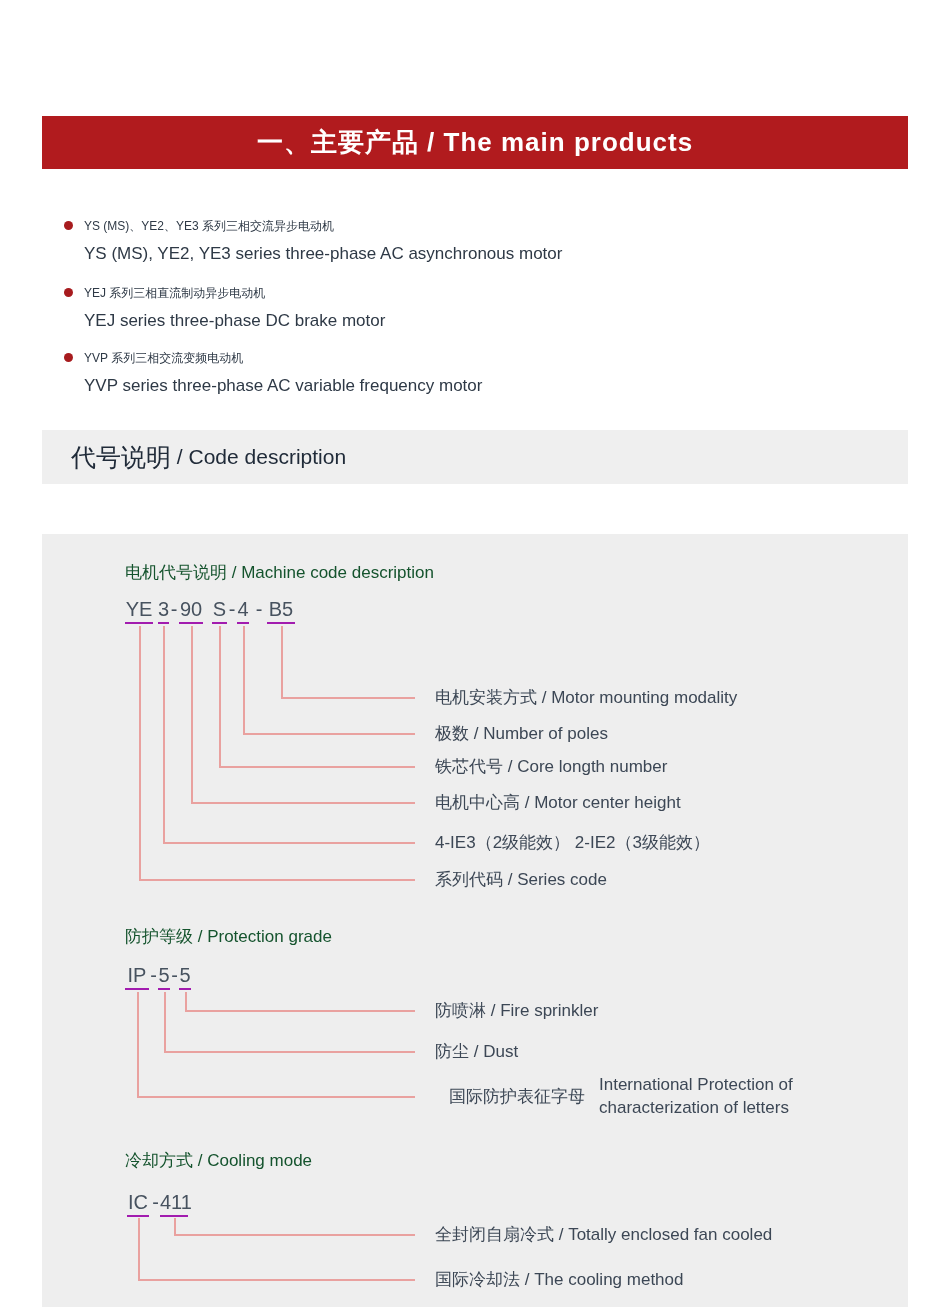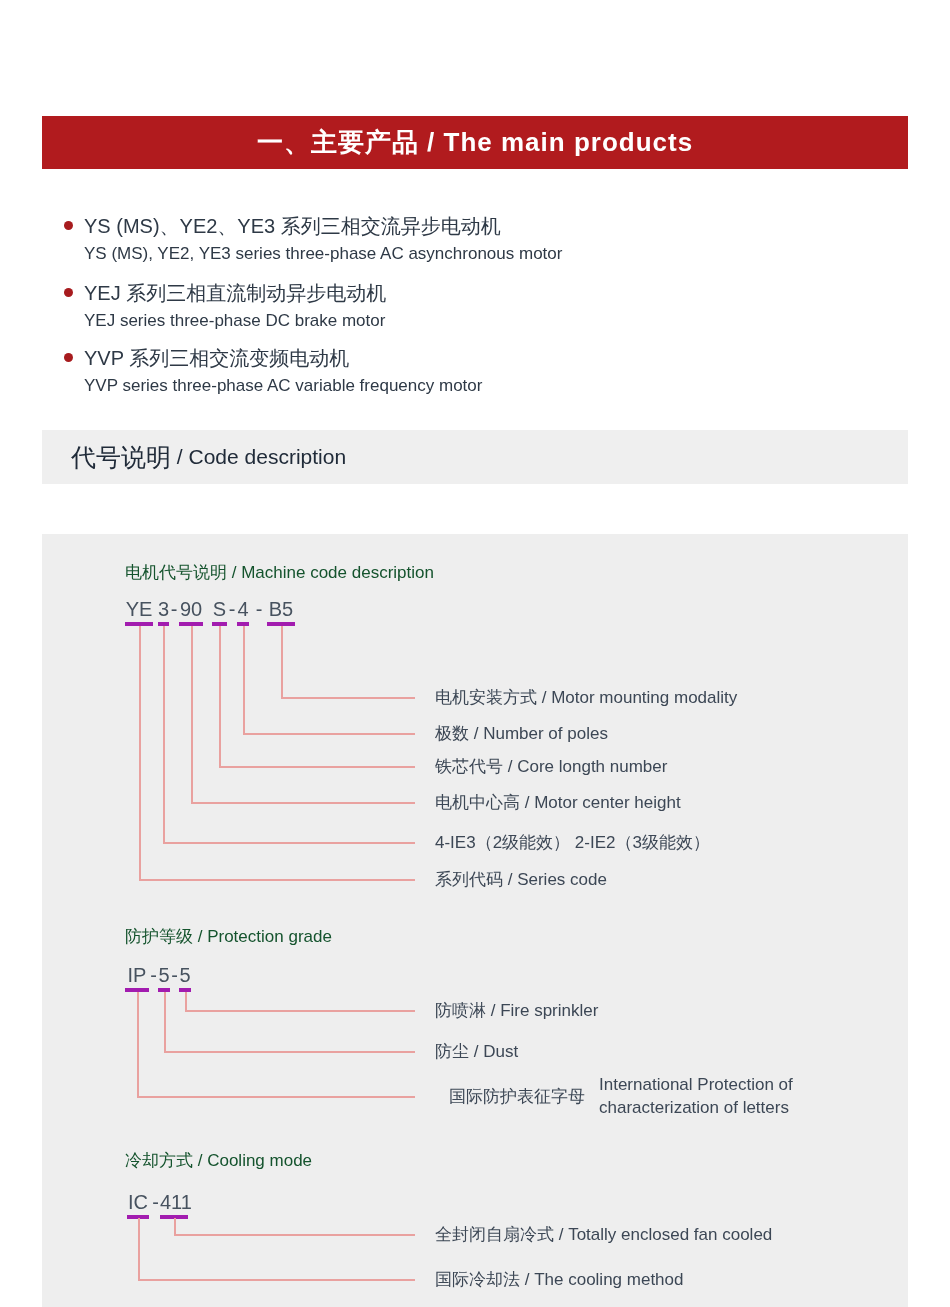--- a/index.html
+++ b/index.html
@@ -7,36 +7,36 @@
         font-family:"Liberation Sans","DejaVu Sans",sans-serif;margin-top:47px;}
 
   
   .banner{position:absolute;left:42px;top:69px;width:866px;height:53px;background:#b11b1e;
           display:flex;align-items:center;justify-content:center;}
   .banner span{color:#ffffff;font-size:26px;font-weight:bold;letter-spacing:1px;}
 
   
   .product{position:absolute;left:64px;display:flex;gap:11px;}
   .product .dot{width:9px;height:9px;border-radius:50%;background:#a71b1e;margin-top:8px;flex:0 0 auto;}
-  .product .zh{font-size:20px;color:#2e3946;line-height:27px;}
+  .product .zh{font-size:12px;color:#2e3946;line-height:27px;}
   .product .en{font-size:17px;color:#2e3946;line-height:27px;}
 
   
   .section-bar{position:absolute;left:42px;top:383px;width:866px;height:54px;background:#efefef;
                display:flex;align-items:baseline;padding-left:29px;box-sizing:border-box;}
   .section-bar .bar-zh{font-size:25px;color:#202b39;align-self:center;}
   .section-bar .bar-en{font-size:21px;color:#202b39;align-self:center;white-space:pre;}
 
   
   .panel{position:absolute;left:42px;top:487px;width:866px;height:779px;background:#eeeeee;}
 
   .pheading{position:absolute;left:83px;font-size:17px;color:#14532d;white-space:nowrap;}
 
   .seg{position:absolute;font-size:20px;color:#47525f;text-align:center;line-height:22px;padding-bottom:2px;}
-  .seg.u{border-bottom:4px solid #a21caf;}
+  .seg.u{border-bottom:2px solid #a21caf;}
 
   .vline{position:absolute;width:1.5px;background:#e9a19f;}
   .hline{position:absolute;height:1.5px;background:#e9a19f;}
 
   .dlabel{position:absolute;left:393px;font-size:17px;color:#3c4755;white-space:nowrap;transform:translateY(-50%);}
   .dlabel-flex{position:absolute;left:407px;display:flex;align-items:center;gap:14px;transform:translateY(-50%);}
   .dlabel-flex .zh{font-size:17px;color:#3c4755;white-space:nowrap;}
   .dlabel-flex .en{font-size:17px;color:#3c4755;line-height:23px;white-space:nowrap;}
 </style>
 </head>

